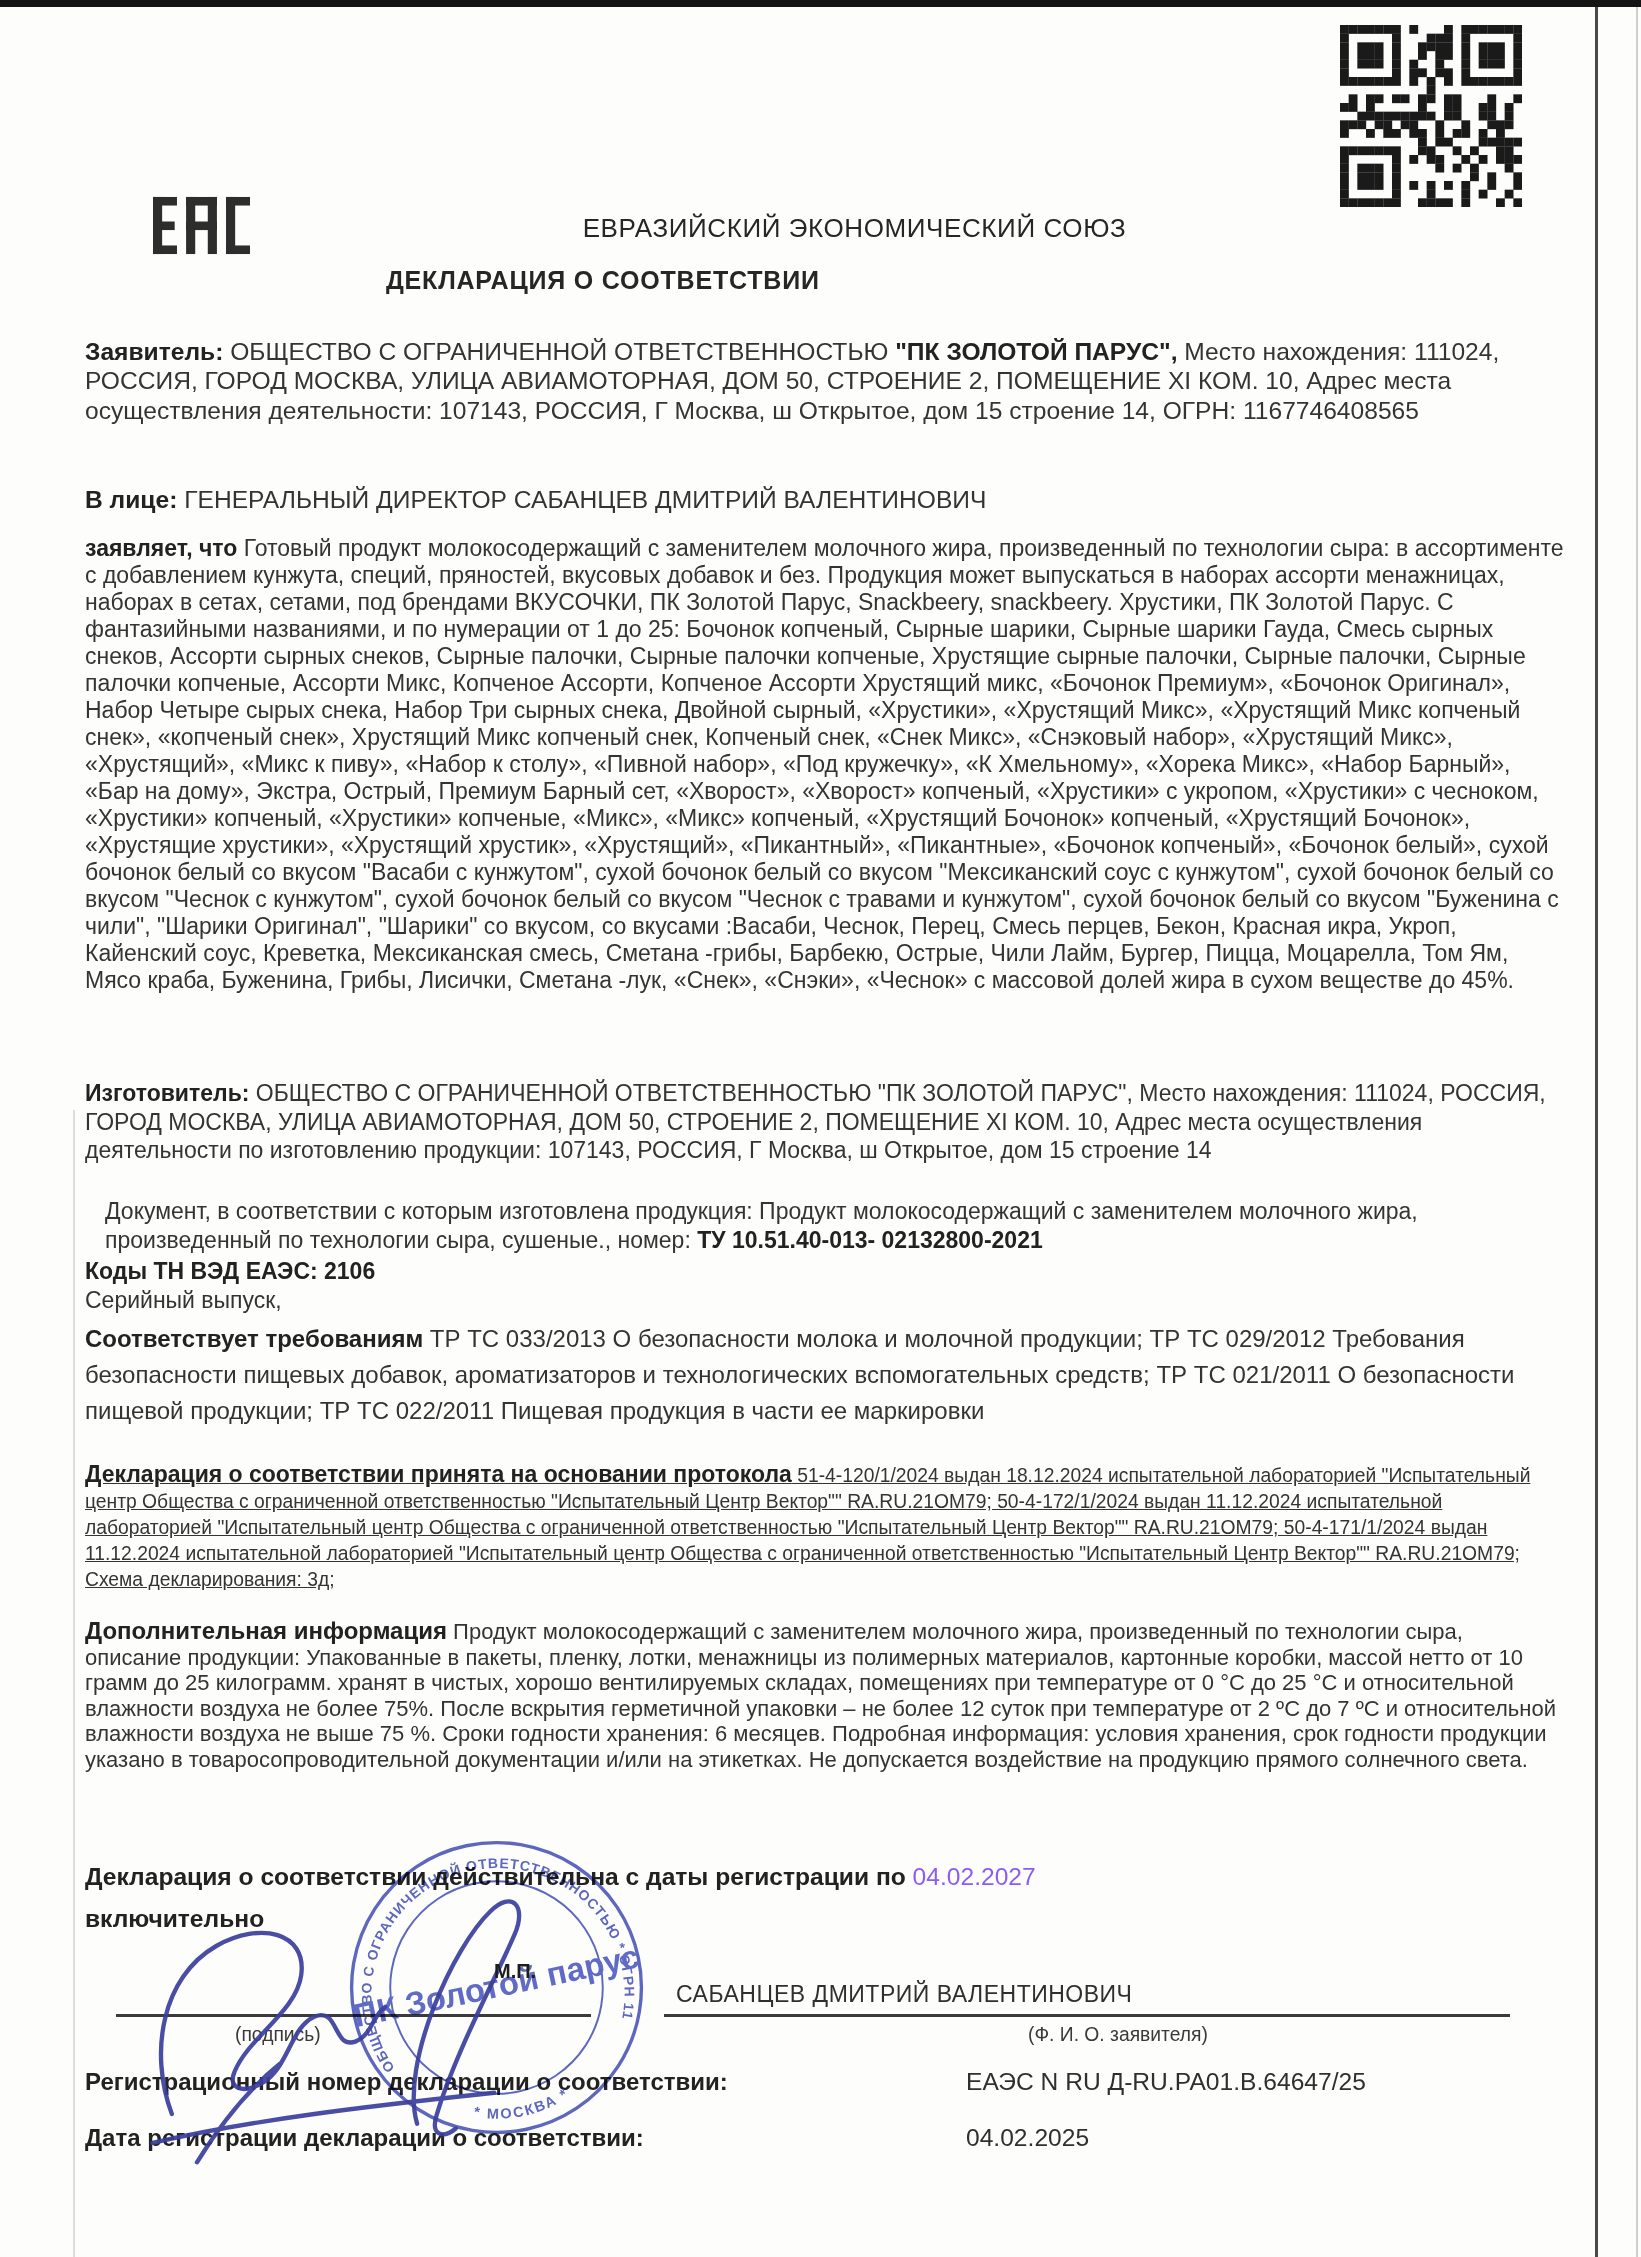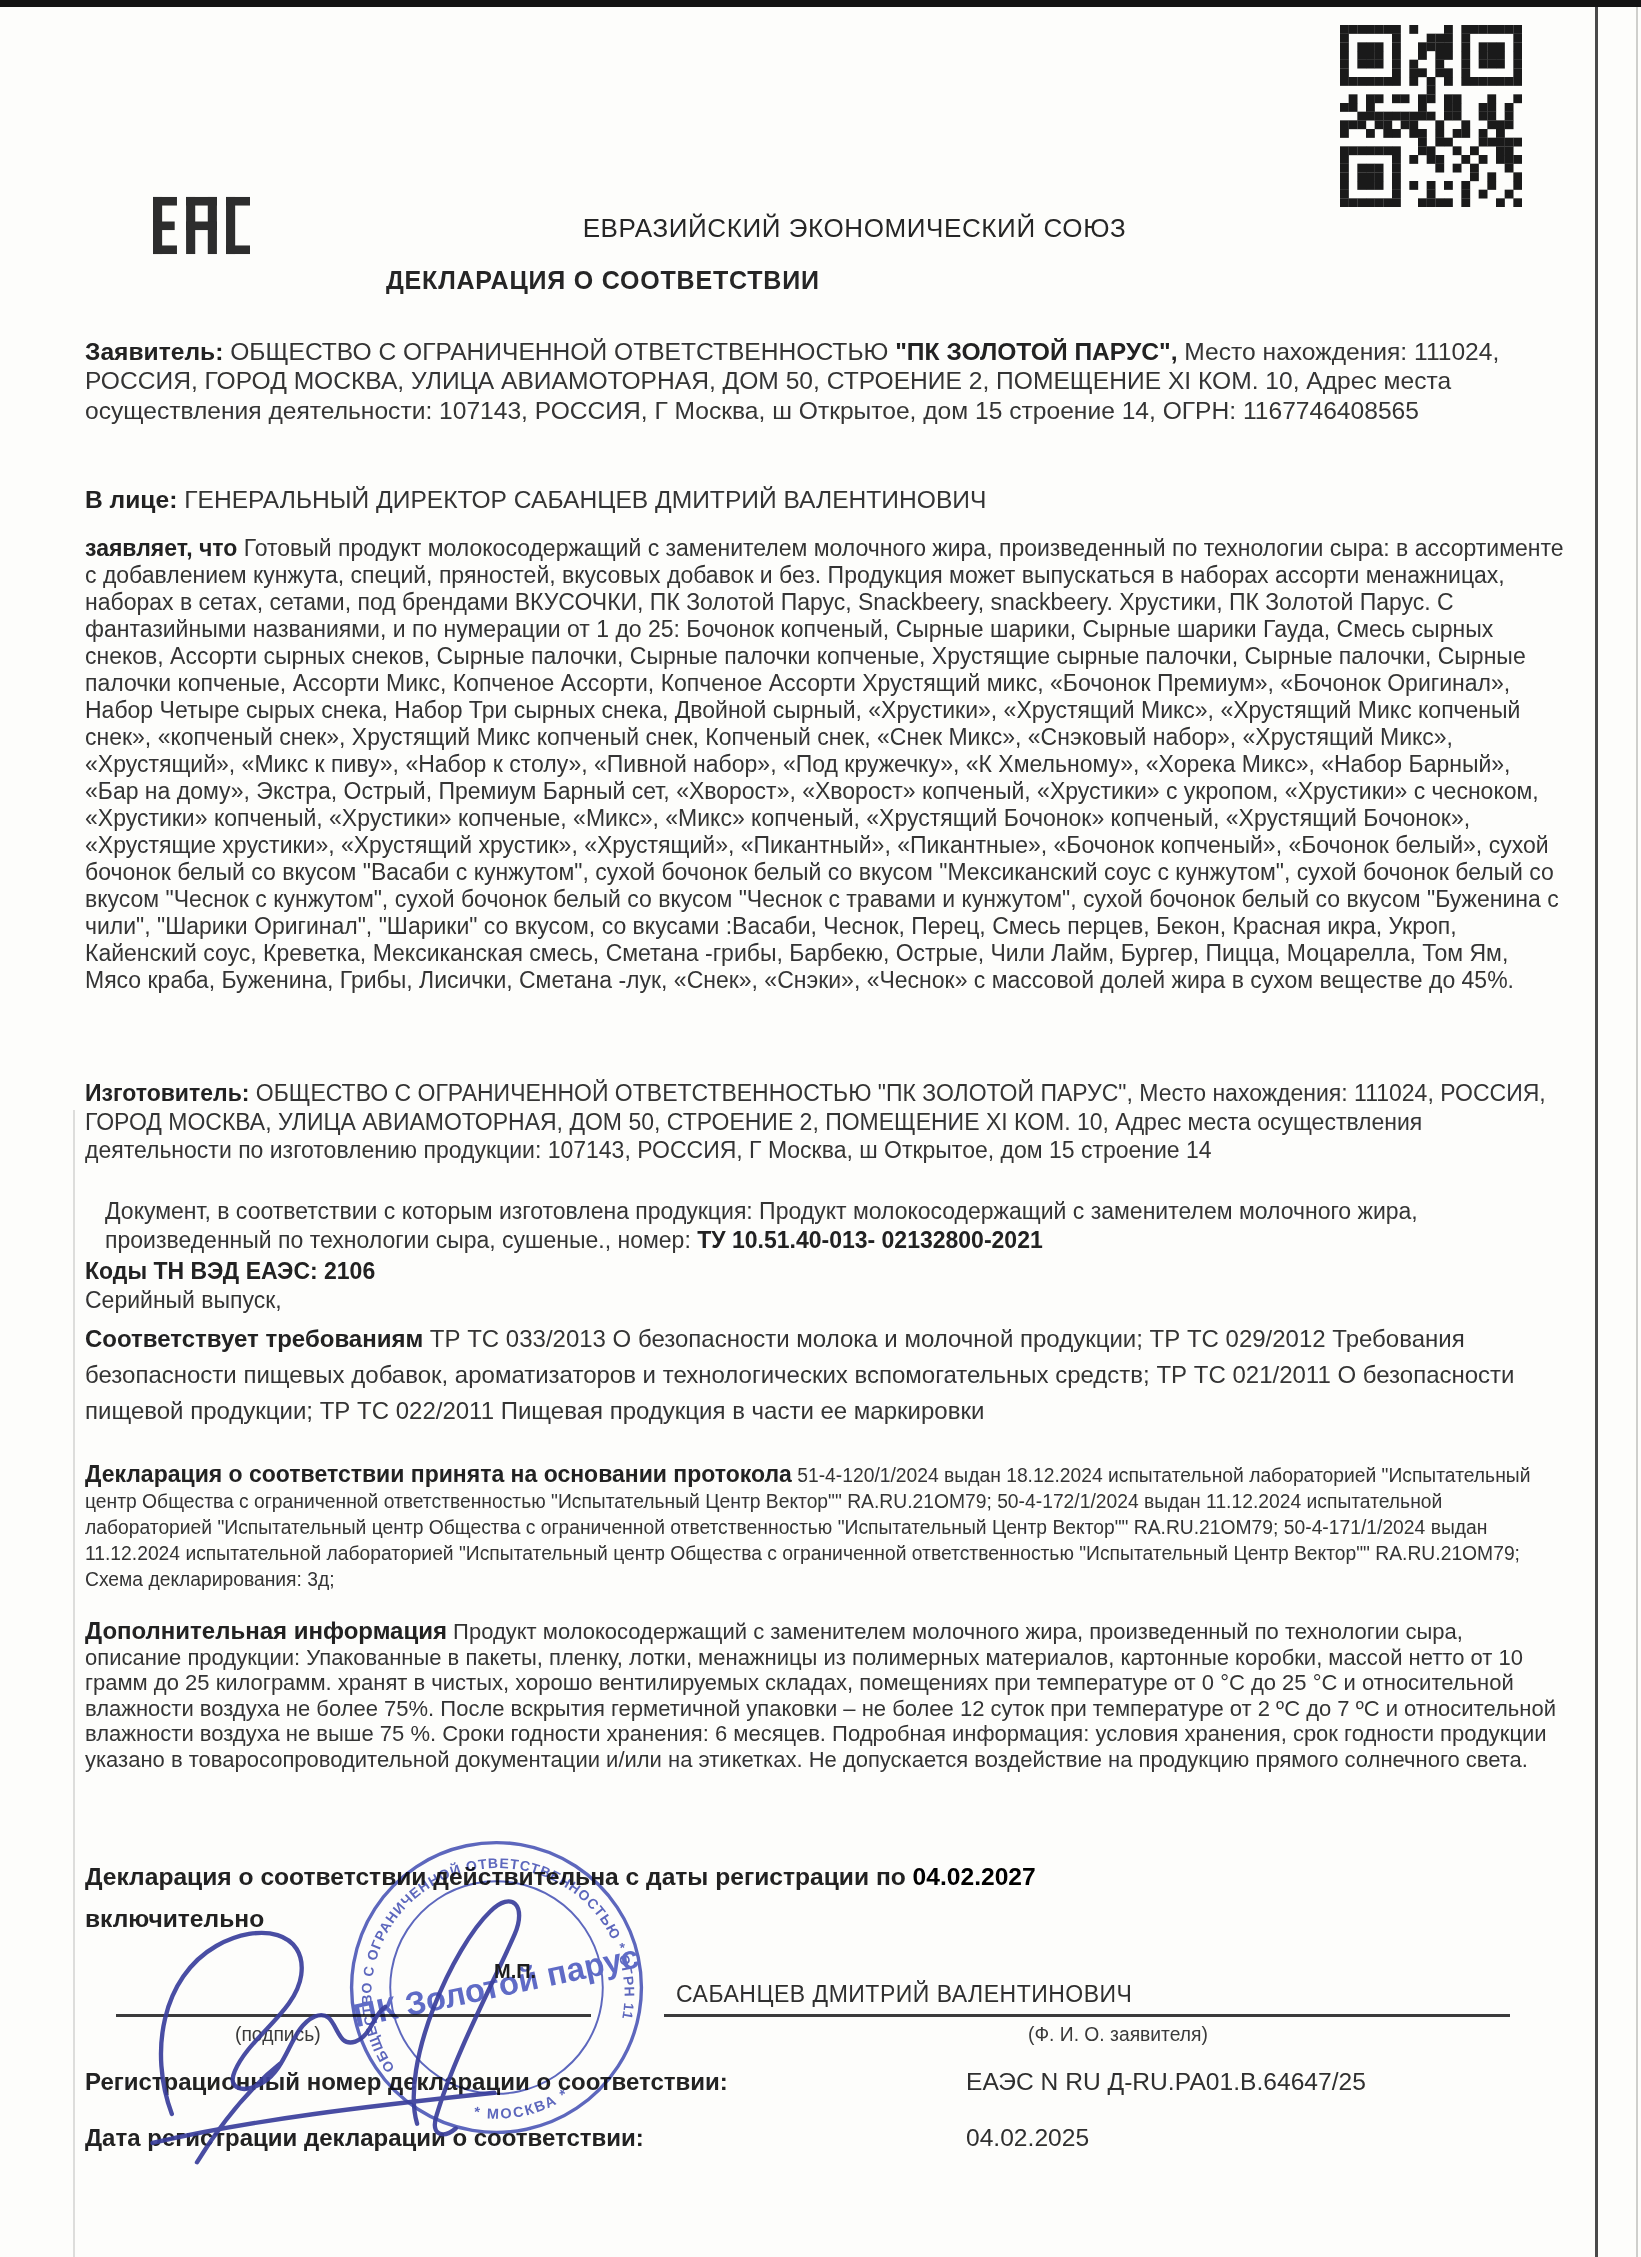--- a/index.html
+++ b/index.html
@@ -25,25 +25,25 @@
   .blk{position:absolute;left:85px;width:1479px;color:#343434;}
   .b{font-weight:bold;color:#222;}
   .blk-applicant{top:337px;font-size:24.6px;line-height:29.4px;}
   .blk-inface{top:485px;font-size:24.6px;line-height:29.4px;}
   .blk-declares{top:535px;font-size:23px;line-height:27px;}
   .blk-manufacturer{top:1079px;font-size:23px;line-height:28.5px;}
   .blk-document{top:1197px;font-size:23px;line-height:28.5px;margin-left:20px;}
   .blk-codes{top:1257px;font-size:23px;line-height:28.5px;}
   .blk-serial{top:1286px;font-size:23px;line-height:28.5px;}
   .blk-compliance{top:1321px;width:1443px;font-size:24px;line-height:36px;}
-  .blk-protocol{top:1461px;font-size:19.3px;line-height:26px;}
+  .blk-protocol{top:1461px;font-size:19.3px;line-height:26px;text-decoration:underline;}
   .blk-protocol .hdr{font-size:23px;}
   .blk-additional{top:1618px;font-size:22px;line-height:25.6px;}
   .blk-validity{top:1856px;font-size:24.6px;line-height:42px;font-weight:bold;color:#222;}
-  .blk-validity .reg{font-weight:bold;color:#000000;}
+  .blk-validity .reg{font-weight:normal;color:#8b5cf6;}
 
   .sig-line{position:absolute;top:2014px;height:2.9px;background:#3b3b3b;}
   .sig-line-1{left:116px;width:475px;}
   .sig-line-2{left:664px;width:846px;}
   .sig-caption{position:absolute;top:2024px;font-size:19.3px;color:#3a3a3a;}
   .cap-sign{left:235px;}
   .cap-name{left:993px;margin-left:35px;}
   .sig-name{position:absolute;left:676px;top:1981px;font-size:23px;color:#2f2f2f;letter-spacing:0.5px;}
   .seal-mark{position:absolute;left:494px;top:1960px;font-size:20px;font-weight:bold;color:#1d1d1d;z-index:7;}
 

